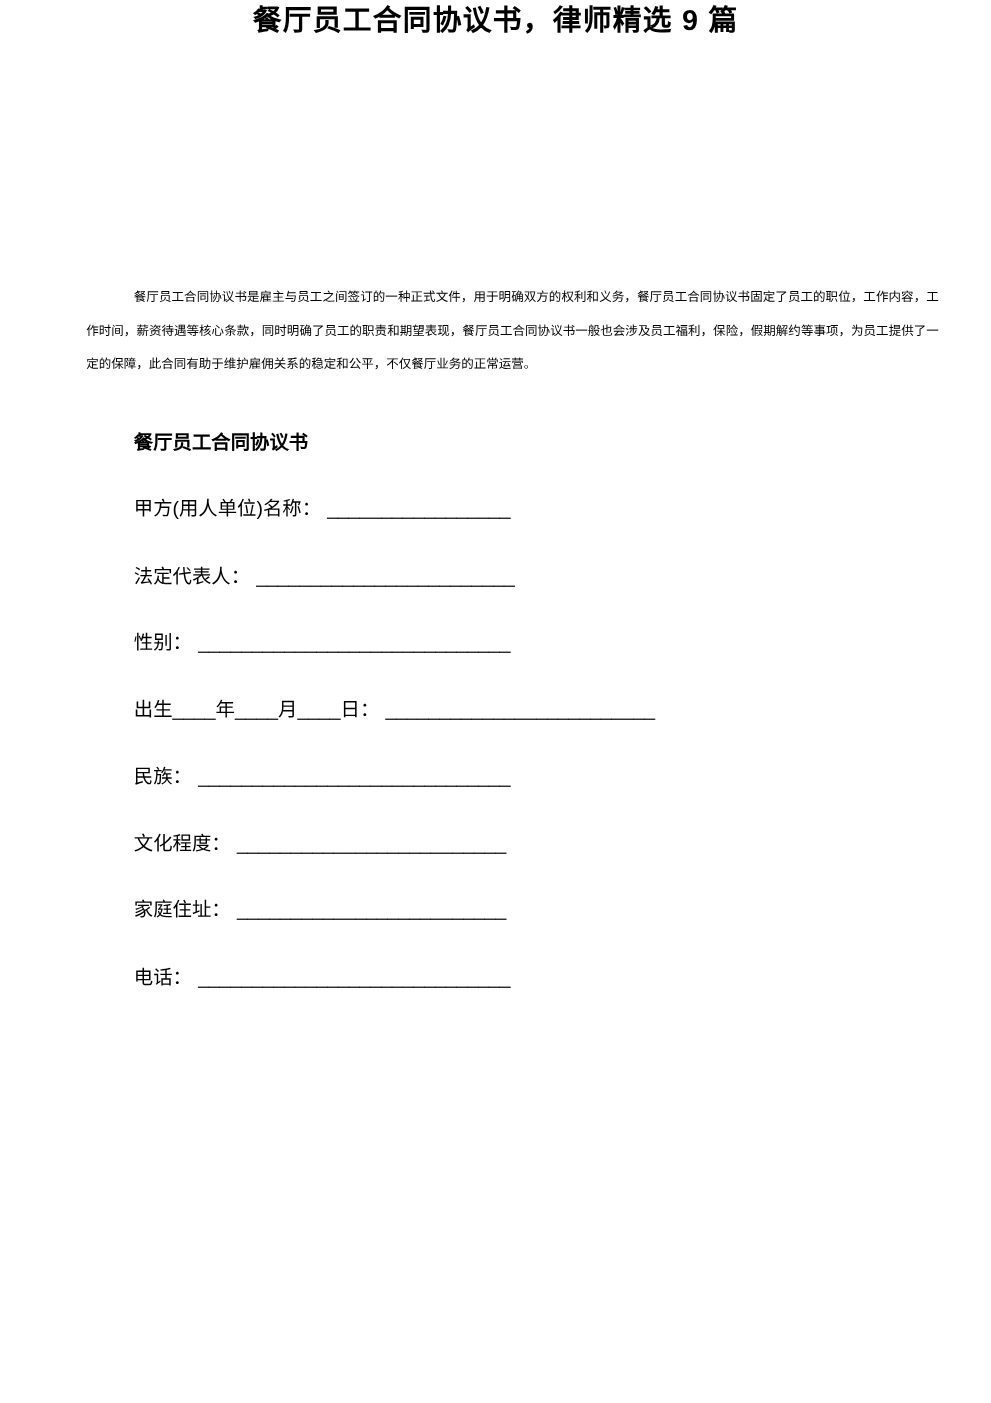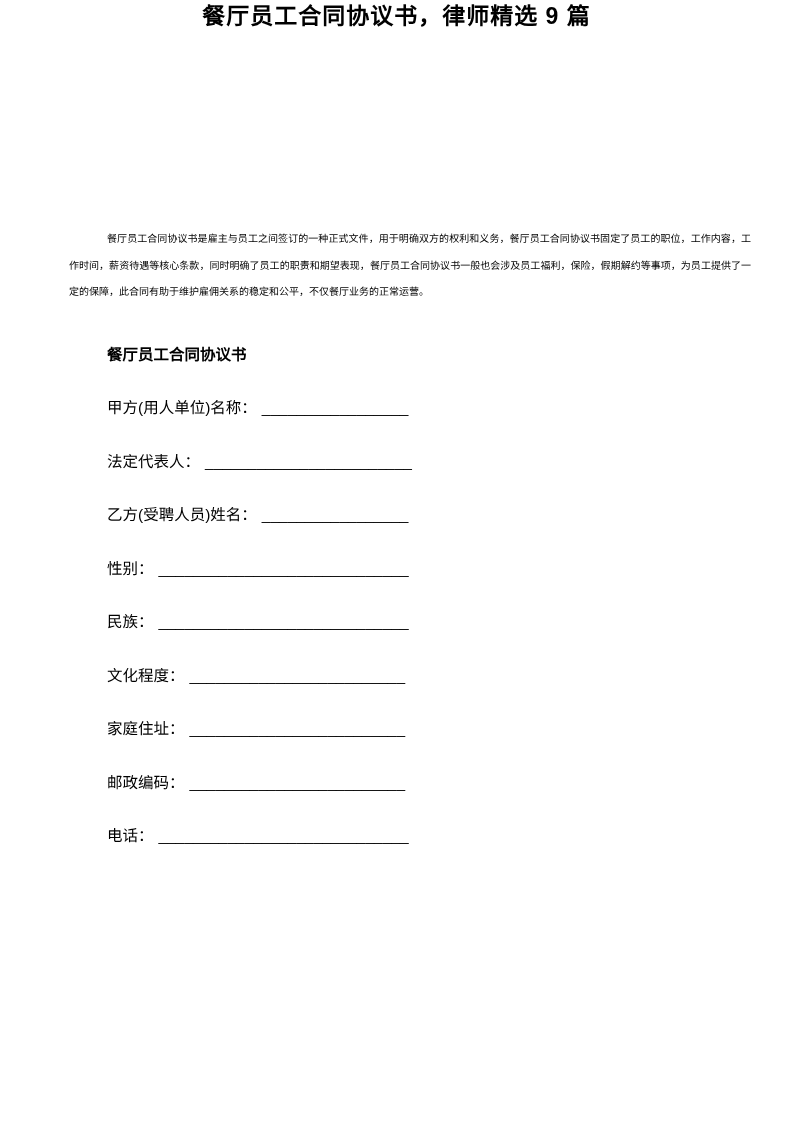--- a/index.html
+++ b/index.html
@@ -67,44 +67,41 @@
   <div class="fields">
 
     <div class="field">
       <span>甲方(用人单位)名称：</span><span class="blank">_________________</span>
     </div>
 
     <div class="field">
       <span>法定代表人：</span><span class="blank">________________________</span>
     </div>
 
-    <div class="field">
-      <span>乙方(受聘人员)姓名：</span><span class="blank">_________________</span>
-    </div>
 
     <div class="field">
       <span>性别：</span><span class="blank">_____________________________</span>
     </div>
 
+    <div class="field">
+      <span>出生____年____月____日：</span><span class="blank">_________________________</span>
+    </div>
 
     <div class="field">
       <span>民族：</span><span class="blank">_____________________________</span>
     </div>
 
     <div class="field">
       <span>文化程度：</span><span class="blank">_________________________</span>
     </div>
 
 
     <div class="field">
       <span>家庭住址：</span><span class="blank">_________________________</span>
     </div>
 
-    <div class="field">
-      <span>邮政编码：</span><span class="blank">_________________________</span>
-    </div>
 
     <div class="field">
       <span>电话：</span><span class="blank">_____________________________</span>
     </div>
 
   </div>
 </div>
 
 </body></html>

